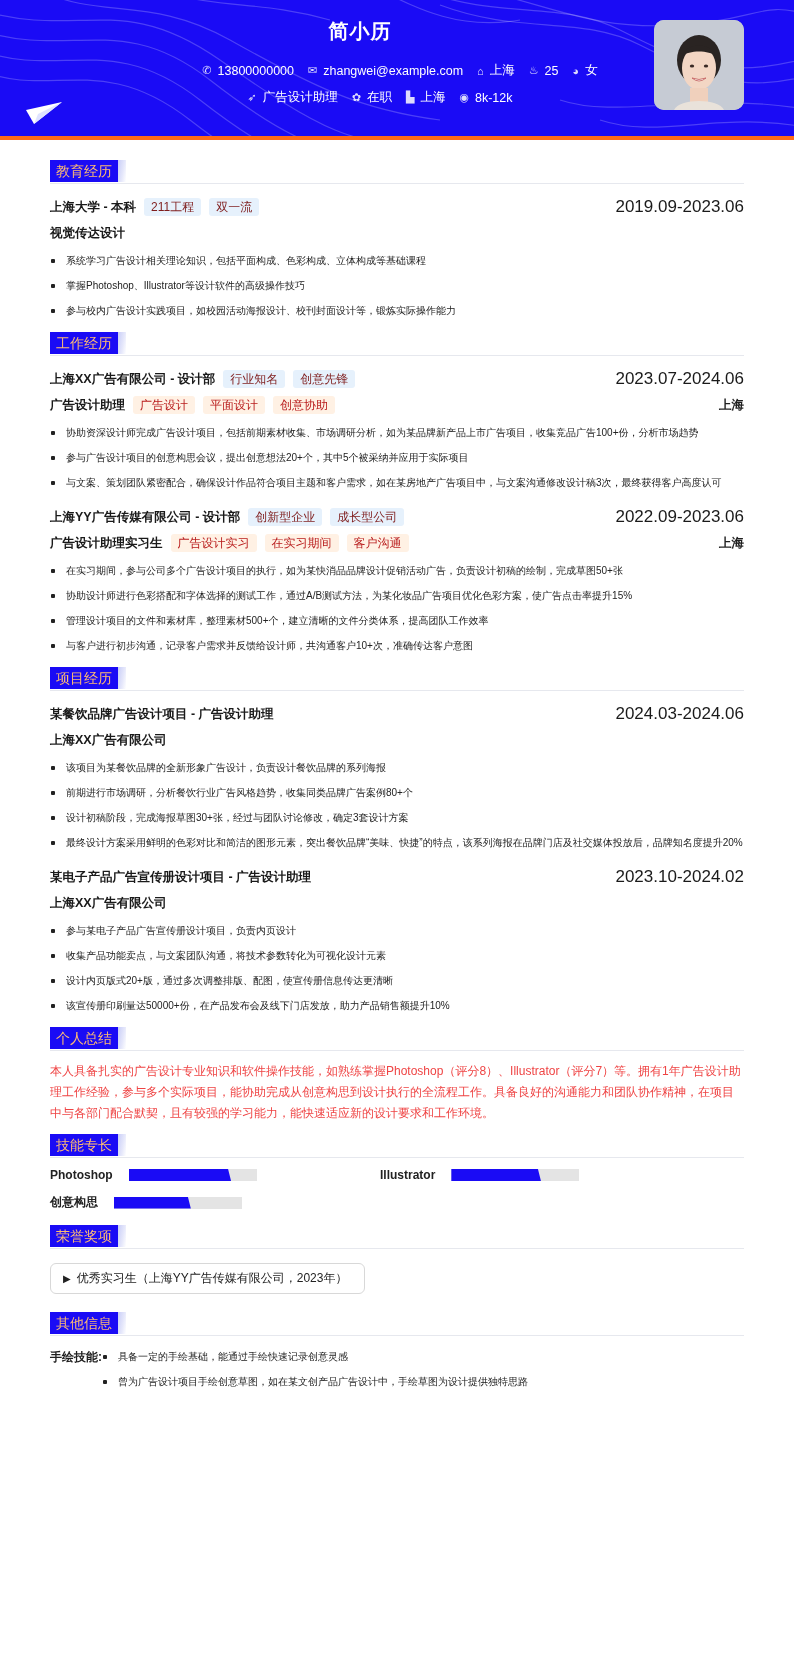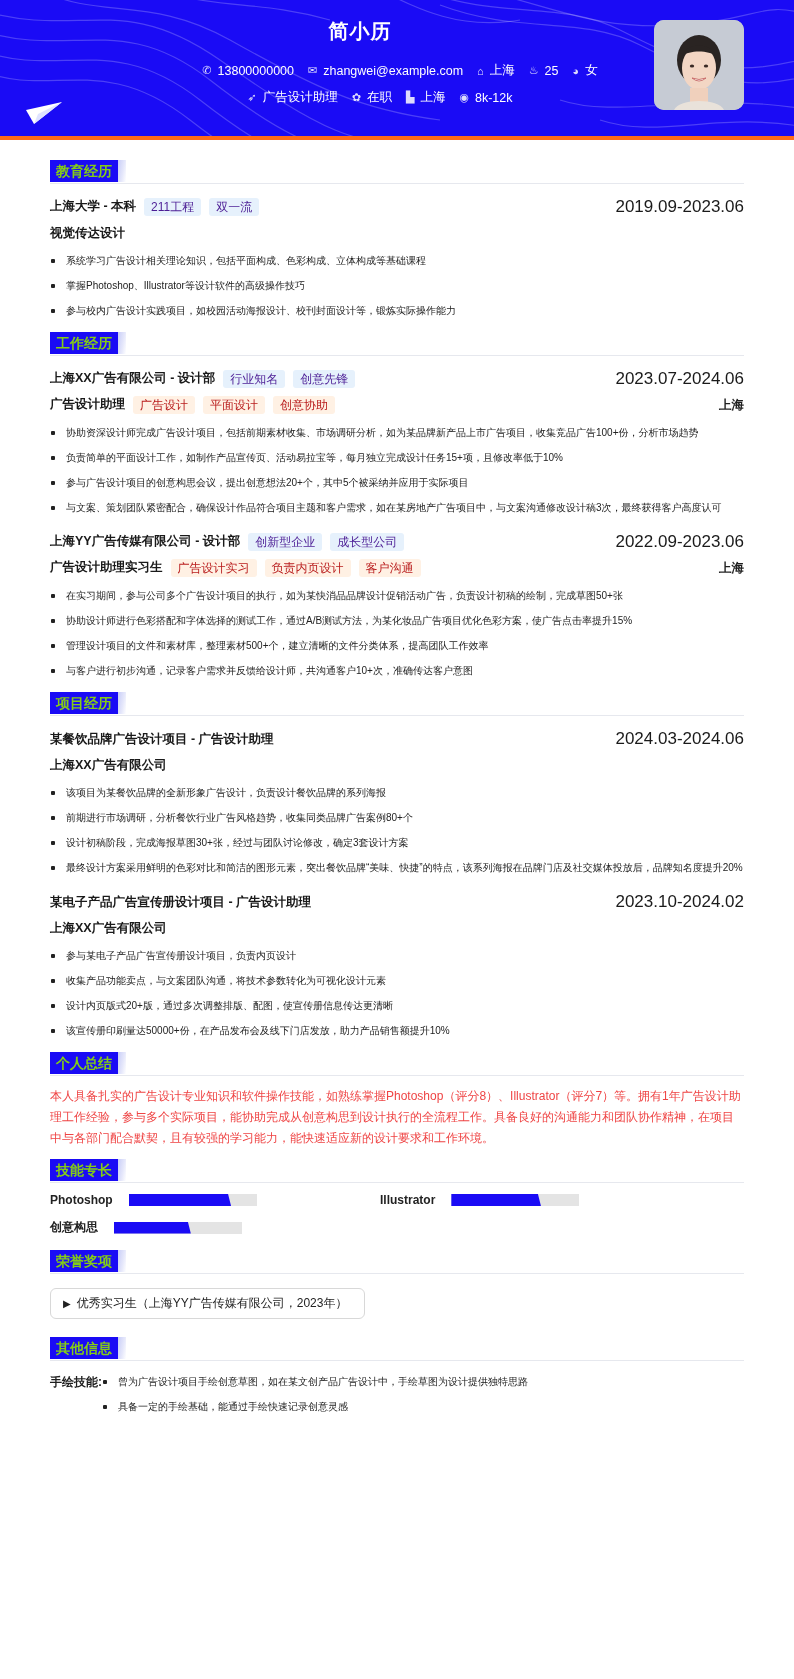--- a/index.html
+++ b/index.html
@@ -31,32 +31,32 @@
     position: absolute; left: 654px; top: 20px; width: 90px; height: 90px;
     border-radius: 10px; background: #c5cad3; overflow: hidden;
   }
 
   
   .content { padding: 16px 50px 20px 50px; }
   .section { margin-top: 4px; }
   .sec-head { position: relative; height: 24px; margin-bottom: 10px; border-bottom: 1px solid #e6e8ee; }
   .sec-tab {
     position: absolute; left: 0; top: 0; height: 22px; padding: 0 6px;
-    background: #1a0bf5; color: #84cc16; font-size: 14px; font-weight: bold; line-height: 22px;
+    background: #1a0bf5; color: #fdba74; font-size: 14px; font-weight: normal; line-height: 22px;
   }
   .sec-tab::after {
     content: ""; position: absolute; right: -8px; top: 0; width: 8px; height: 22px;
     background: linear-gradient(100deg, #c8cdf7 0%, #e6e8fb 60%, rgba(255,255,255,0) 100%);
   }
   .row { display: flex; justify-content: space-between; align-items: center; height: 26px; }
-  .row .left { display: flex; gap: 8px; }
+  .row .left { display: flex; align-items: center; gap: 8px; }
   .bold { font-weight: bold; font-size: 12.5px; color: #1a1a1a; }
   .date { font-weight: normal; font-size: 17px; color: #1a1a1a; margin-left: 36px; }
   .tag { font-size: 12px; padding: 1px 7px; border-radius: 3px; line-height: 16px; }
-  .tag.blue { background: #e6f1fc; color: #4c1d95; }
+  .tag.blue { background: #e6f1fc; color: #7f1d1d; }
   .tag.orange { background: #fff1e4; color: #b91c1c; }
   .city { font-size: 12.5px; font-weight: bold; }
   ul.bullets { list-style: none; margin: 4px 0 6px 0; }
   ul.bullets li {
     position: relative; padding-left: 16px; font-size: 10px; line-height: 22px; color: #222;
     margin-bottom: 3px;
   }
   ul.bullets li::before {
     content: ""; position: absolute; left: 1px; top: 9px; width: 4px; height: 4px; background: #222; border-radius: 1px;
   }
@@ -208,40 +208,39 @@
         <div class="left">
           <span class="bold">广告设计助理</span>
           <span class="tag orange">广告设计</span>
           <span class="tag orange">平面设计</span>
           <span class="tag orange">创意协助</span>
         </div>
         <span class="city">上海</span>
       </div>
       <ul class="bullets">
         <li>协助资深设计师完成广告设计项目，包括前期素材收集、市场调研分析，如为某品牌新产品上市广告项目，收集竞品广告100+份，分析市场趋势</li>
-        <li>负责简单的平面设计工作，如制作产品宣传页、活动易拉宝等，每月独立完成设计任务15+项，且修改率低于10%</li>
         <li>参与广告设计项目的创意构思会议，提出创意想法20+个，其中5个被采纳并应用于实际项目</li>
         <li>与文案、策划团队紧密配合，确保设计作品符合项目主题和客户需求，如在某房地产广告项目中，与文案沟通修改设计稿3次，最终获得客户高度认可</li>
       </ul>
     </div>
 
     <div class="entry">
       <div class="row">
         <div class="left">
           <span class="bold">上海YY广告传媒有限公司 - 设计部</span>
           <span class="tag blue">创新型企业</span>
           <span class="tag blue">成长型公司</span>
         </div>
         <span class="date">2022.09-2023.06</span>
       </div>
       <div class="row">
         <div class="left">
           <span class="bold">广告设计助理实习生</span>
           <span class="tag orange">广告设计实习</span>
-          <span class="tag orange">负责内页设计</span>
+          <span class="tag orange">在实习期间</span>
           <span class="tag orange">客户沟通</span>
         </div>
         <span class="city">上海</span>
       </div>
       <ul class="bullets">
         <li>在实习期间，参与公司多个广告设计项目的执行，如为某快消品品牌设计促销活动广告，负责设计初稿的绘制，完成草图50+张</li>
         <li>协助设计师进行色彩搭配和字体选择的测试工作，通过A/B测试方法，为某化妆品广告项目优化色彩方案，使广告点击率提升15%</li>
         <li>管理设计项目的文件和素材库，整理素材500+个，建立清晰的文件分类体系，提高团队工作效率</li>
         <li>与客户进行初步沟通，记录客户需求并反馈给设计师，共沟通客户10+次，准确传达客户意图</li>
       </ul>
@@ -329,19 +328,19 @@
     </div>
   </div>
 
   <div class="section">
     <div class="sec-head">
       <div class="sec-tab">其他信息</div>
     </div>
     <div class="other">
       <span class="label">手绘技能:</span>
       <ul class="bullets">
+        <li>具备一定的手绘基础，能通过手绘快速记录创意灵感</li>
         <li>曾为广告设计项目手绘创意草图，如在某文创产品广告设计中，手绘草图为设计提供独特思路</li>
-        <li>具备一定的手绘基础，能通过手绘快速记录创意灵感</li>
       </ul>
     </div>
   </div>
 
 </div>
 
 </body></html>

